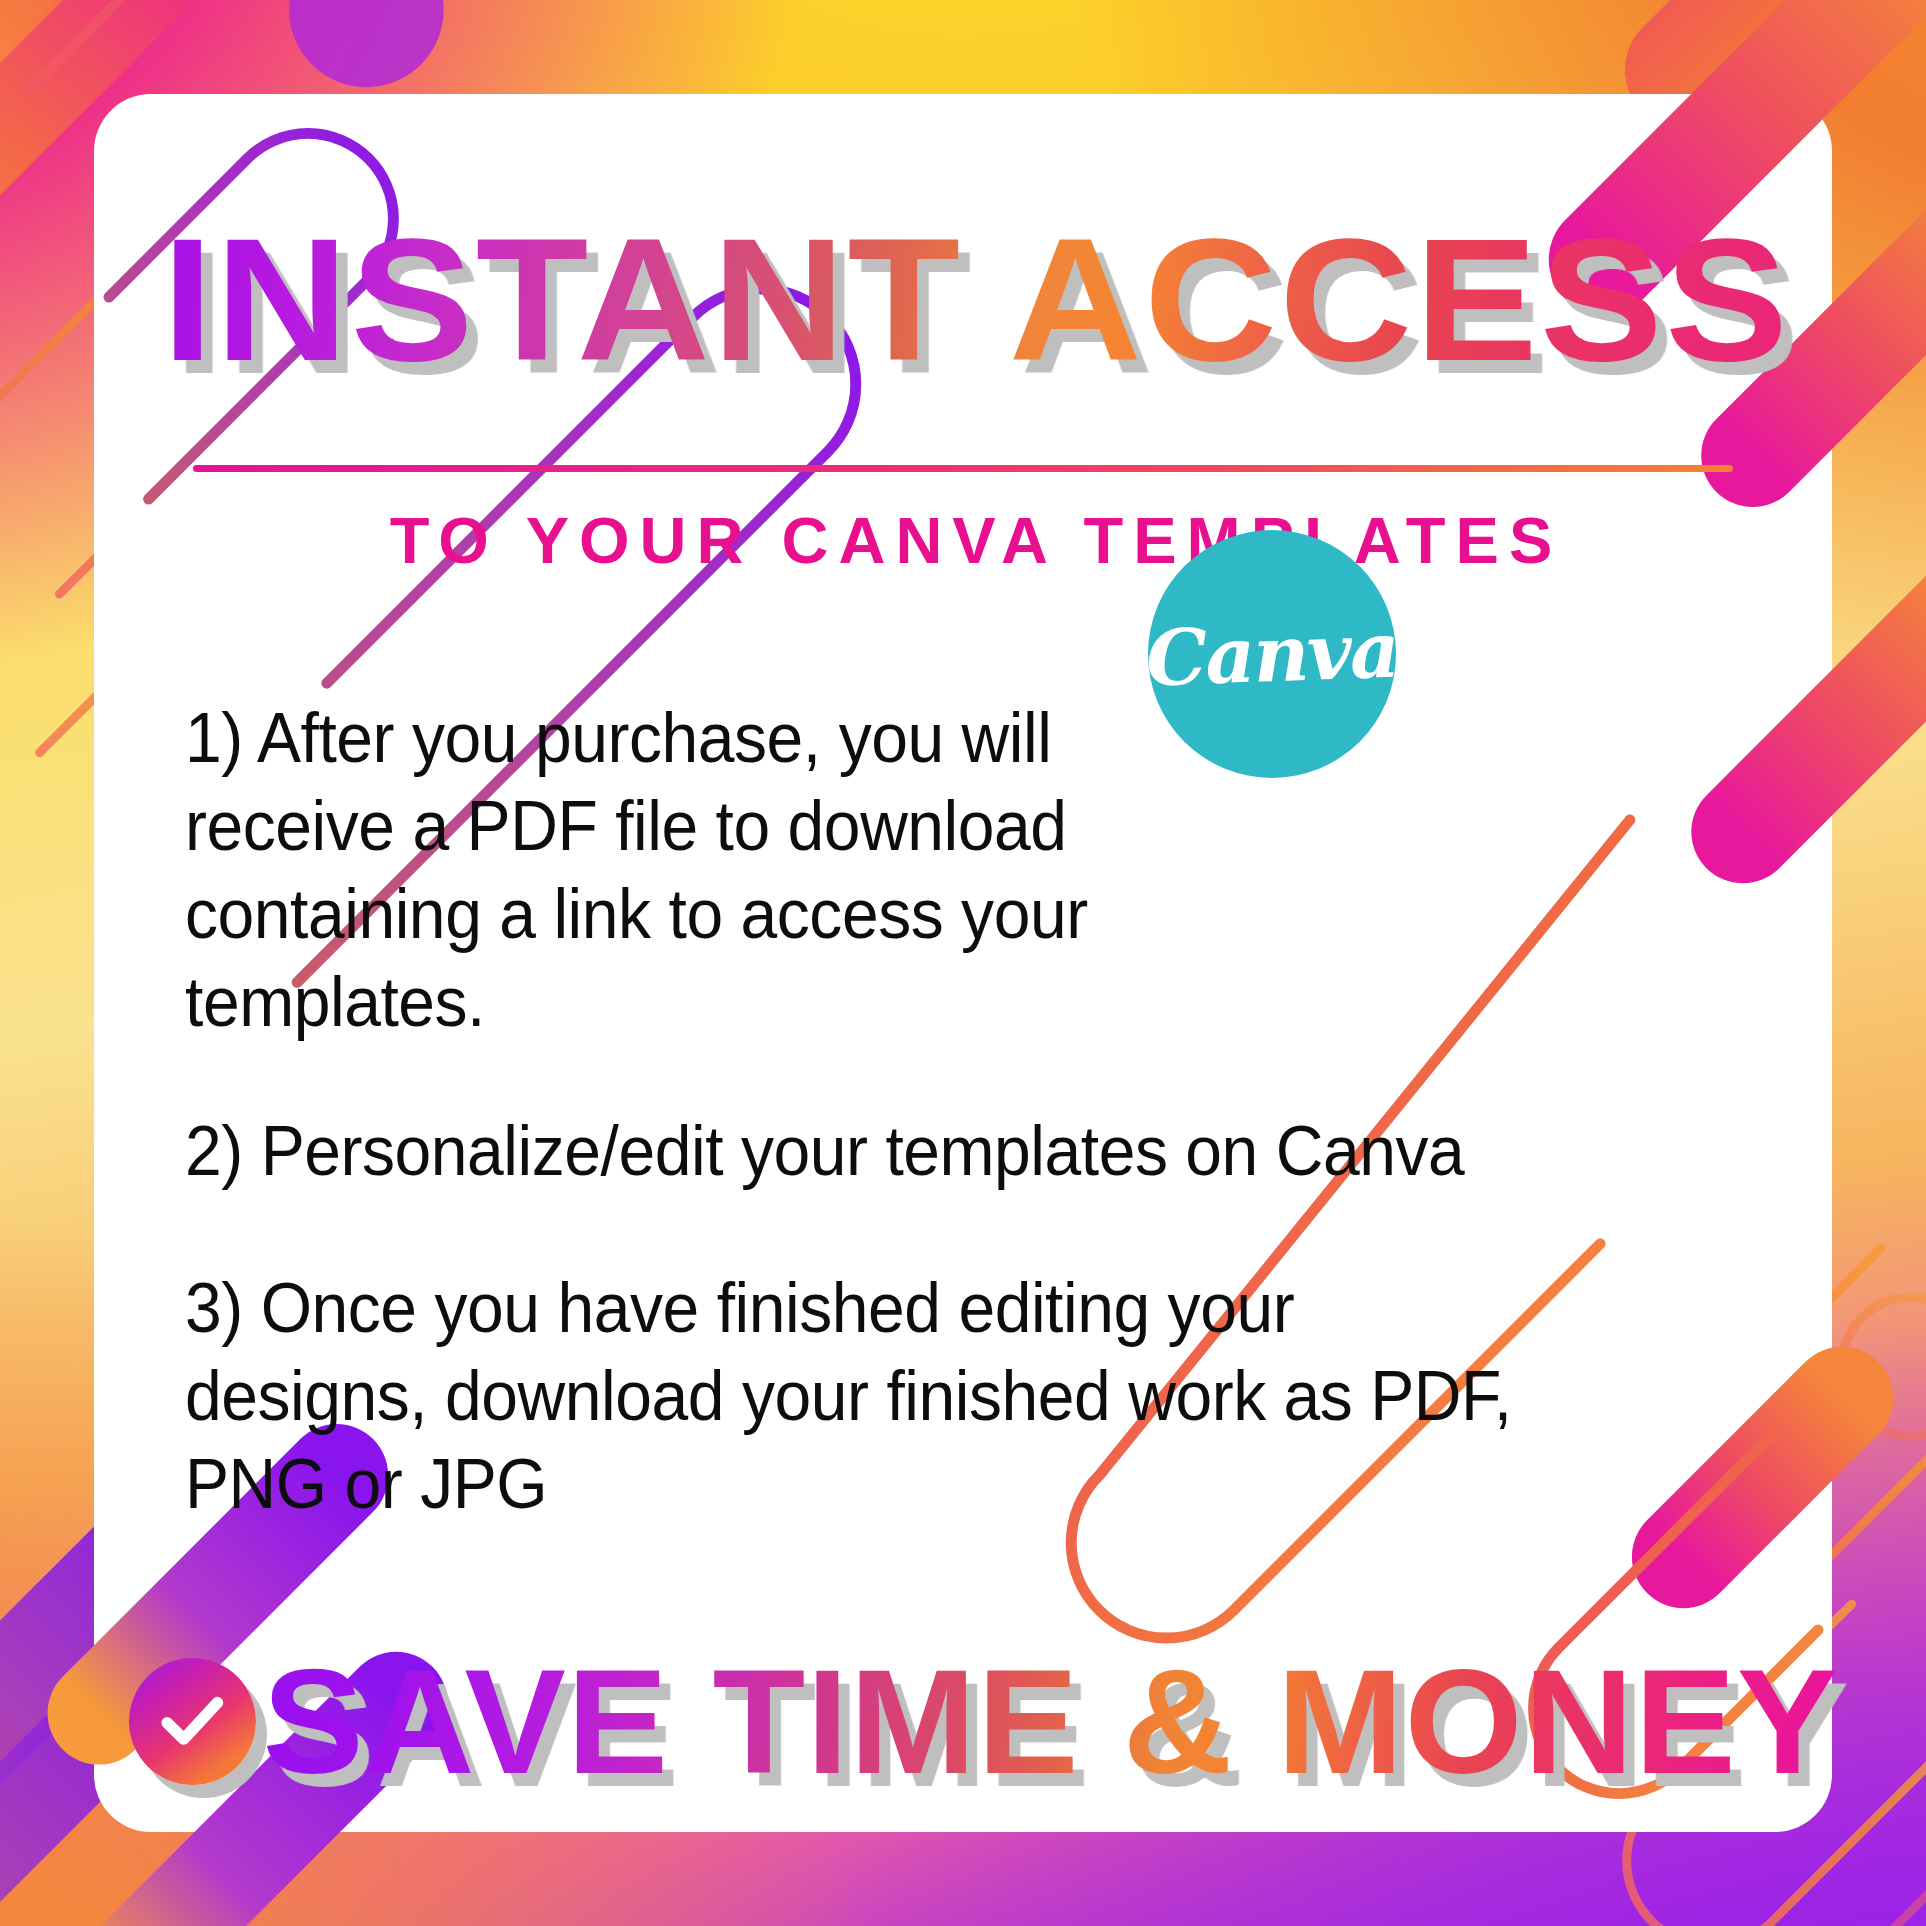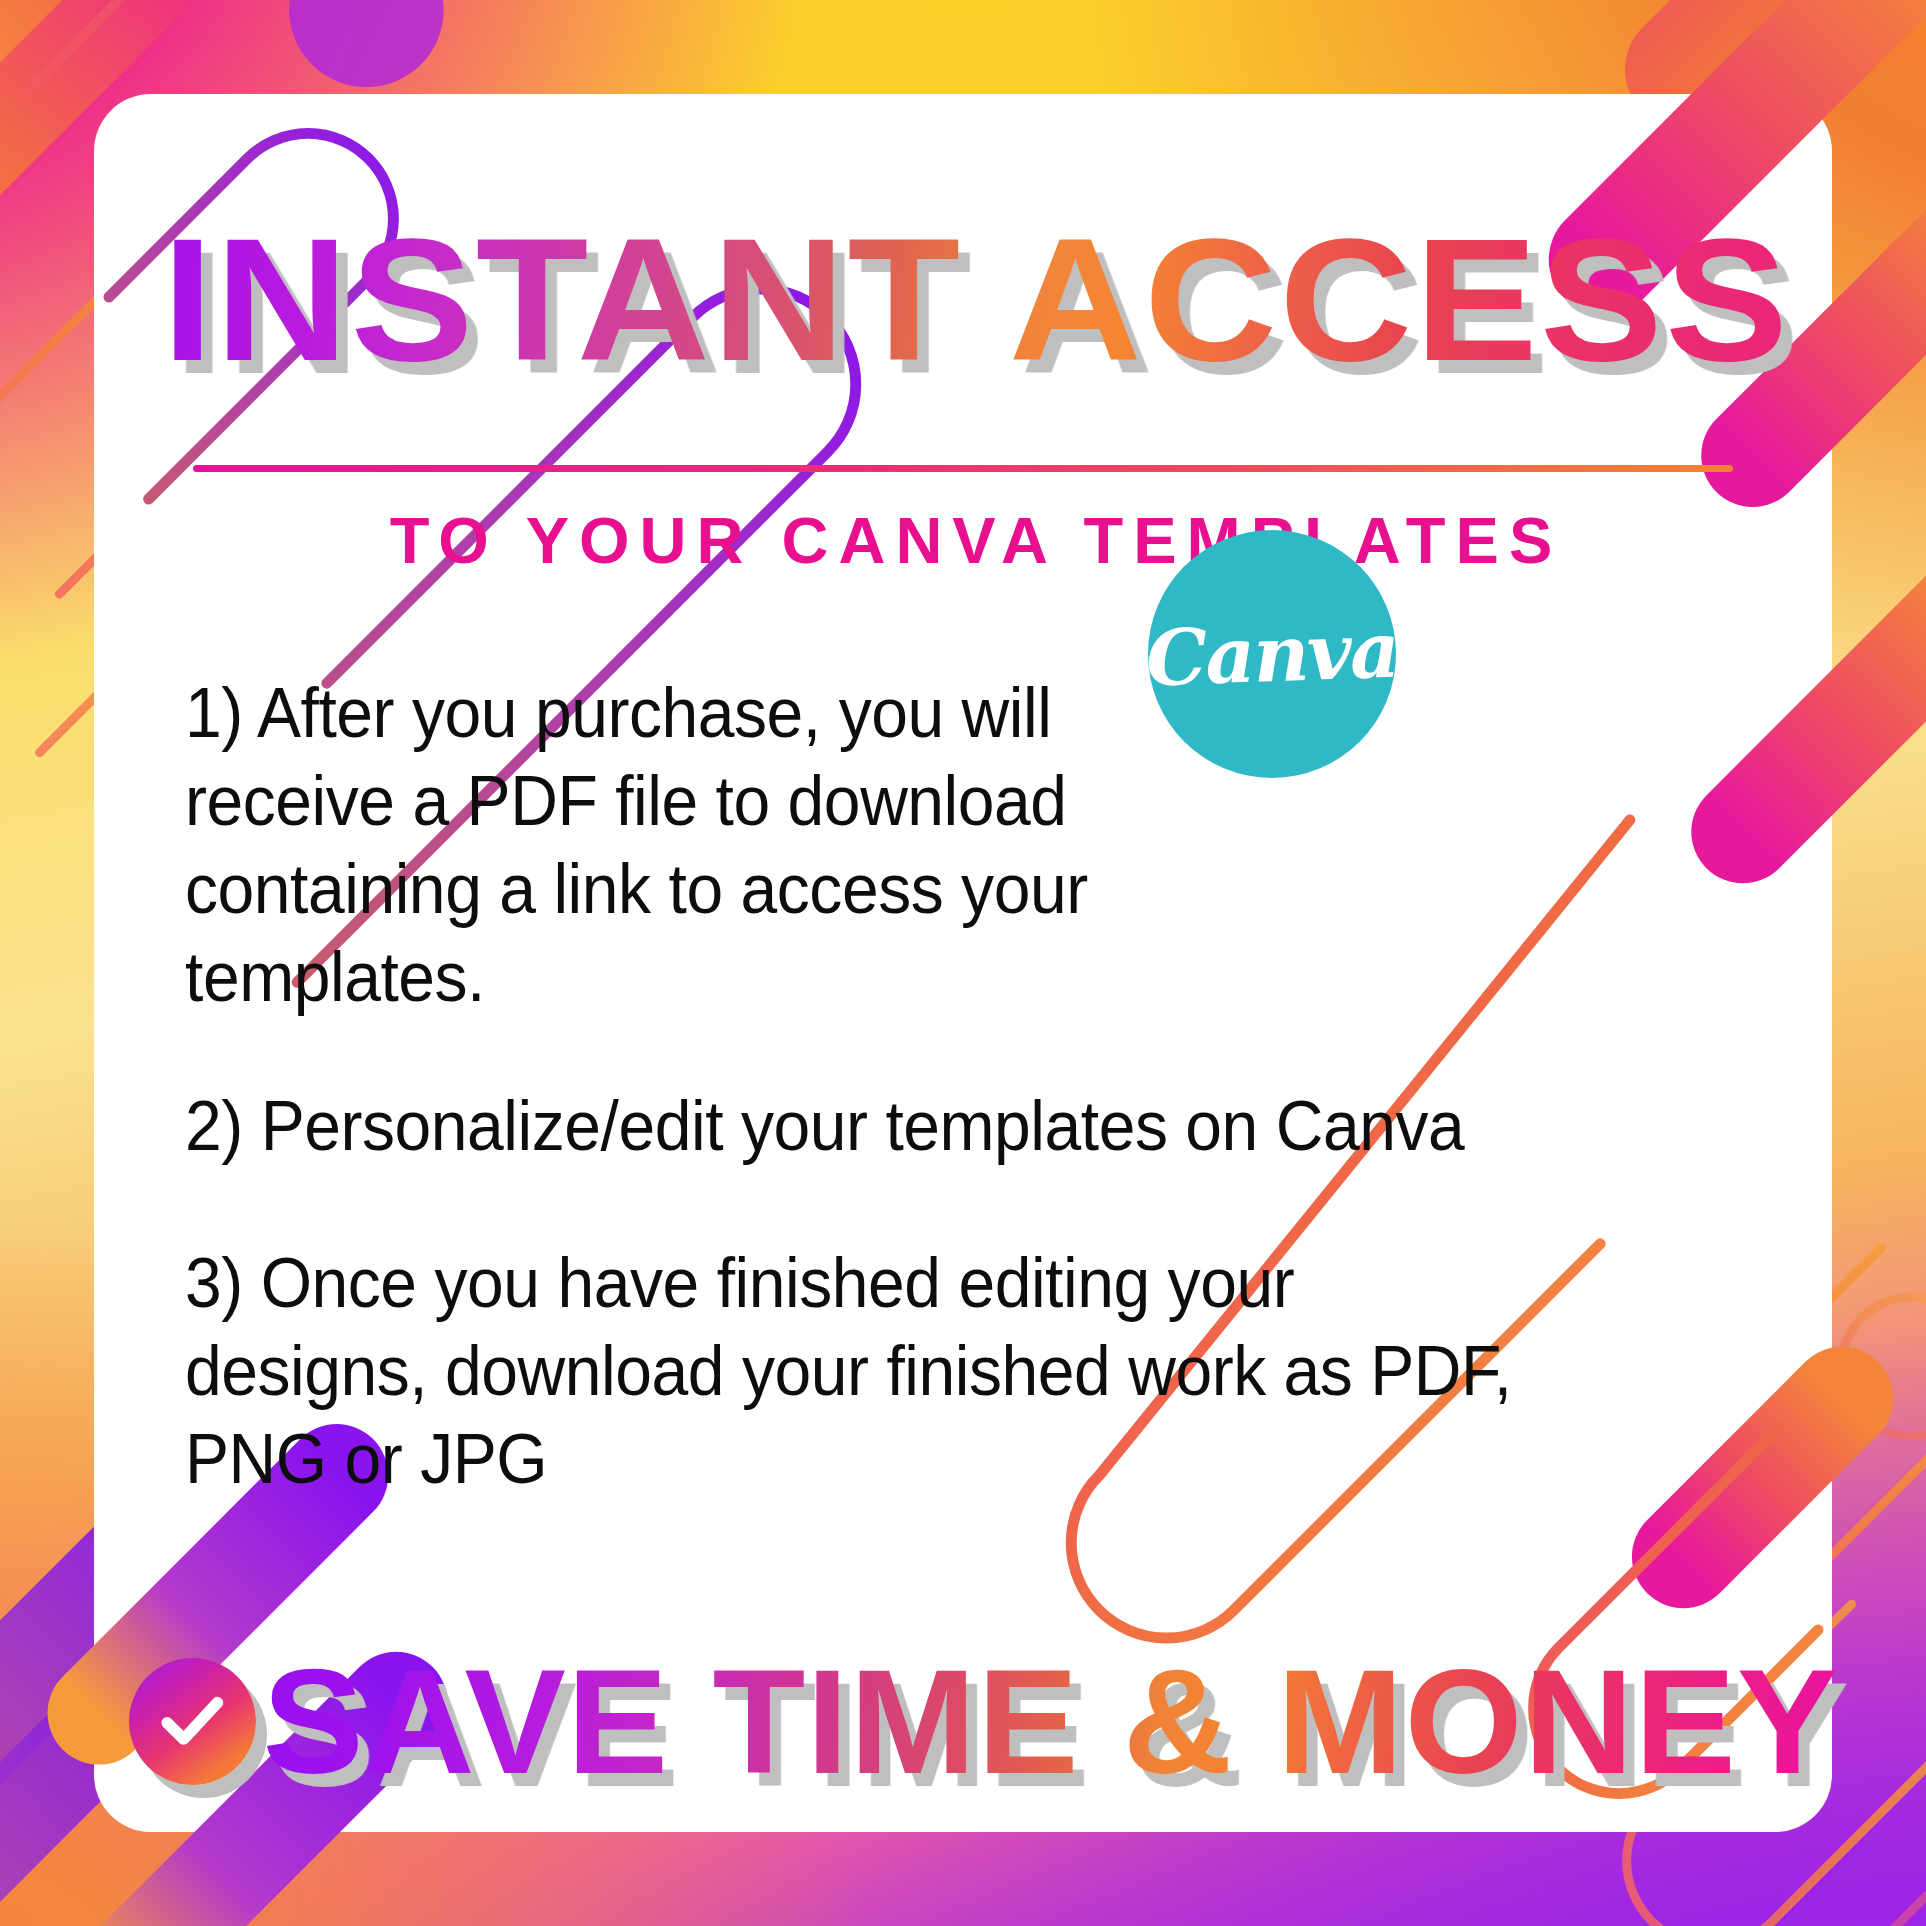--- a/index.html
+++ b/index.html
@@ -73,21 +73,21 @@
   .subhead{
     position:absolute;left:0;top:414px;width:100%;
     text-align:center;
     font-weight:700;font-size:65px;line-height:1;
     letter-spacing:10px;
     color:#E8108E;
     transform:scaleX(1.0);
   }
 
   .steps{
-    position:absolute;left:91px;top:575px;width:1584px;
+    position:absolute;left:91px;top:600px;width:1584px;
     color:#0D0D0D;
   }
   .step{
     font-family:"Liberation Sans Narrow","Liberation Sans",sans-serif;
     font-size:71px;
     line-height:1.24;
     font-weight:400;
     letter-spacing:-0.5px;
     margin:0 0 61px 0;
     transform:scaleX(0.93);

